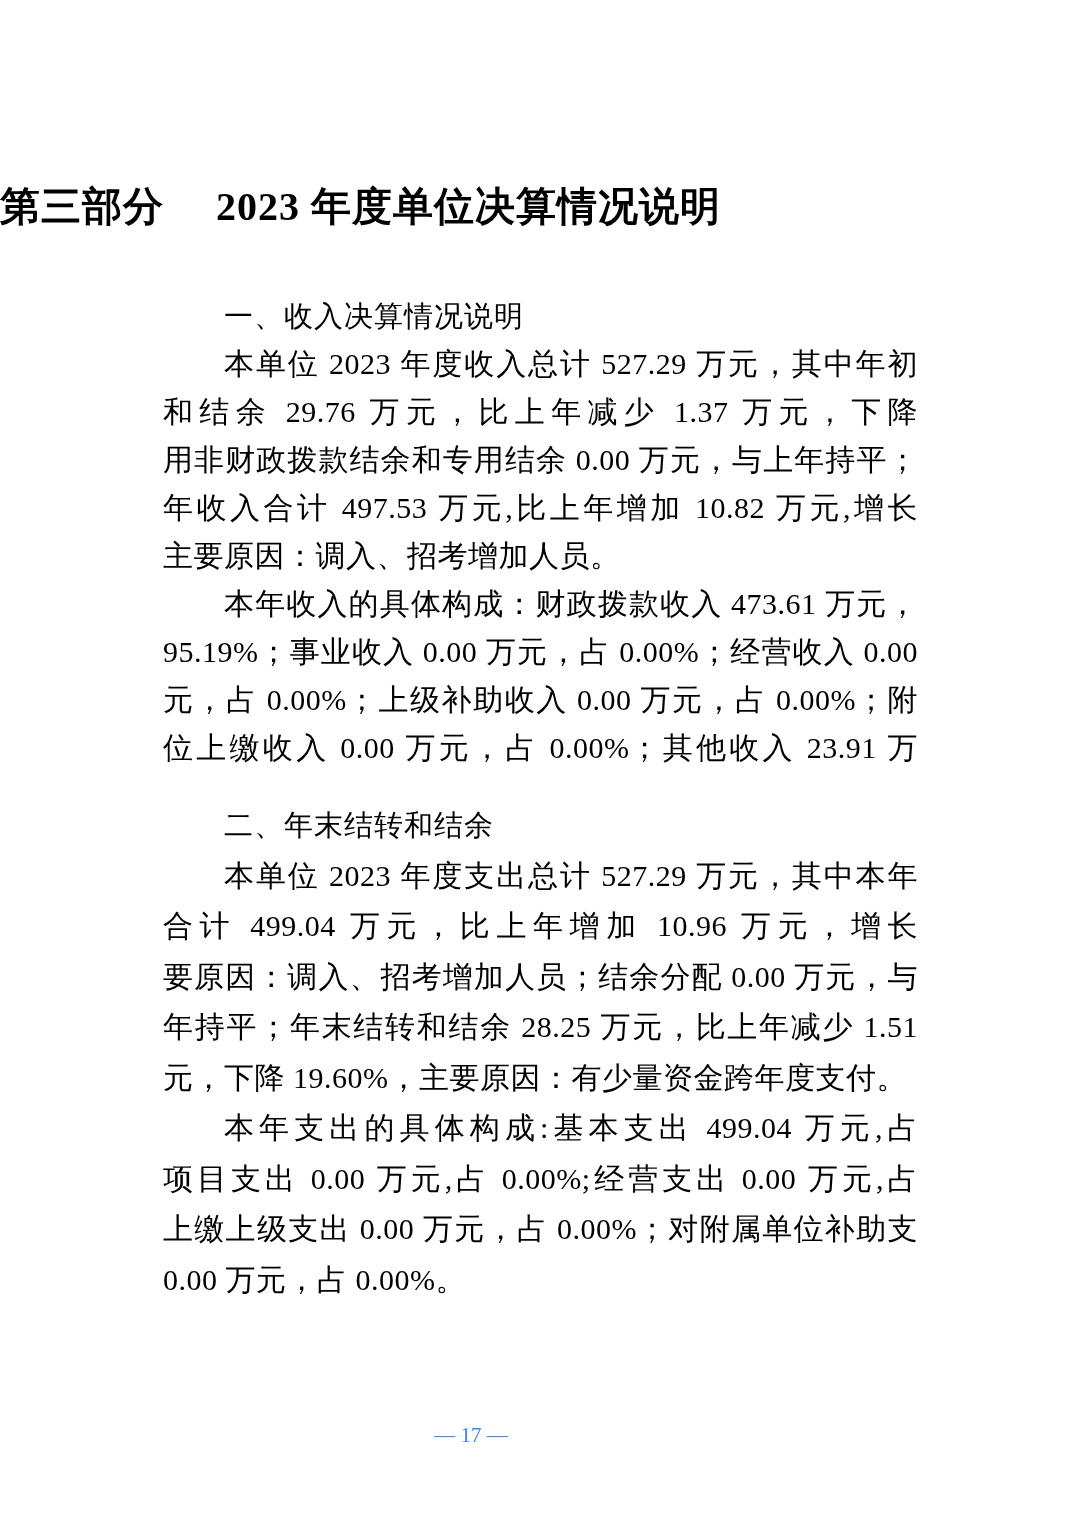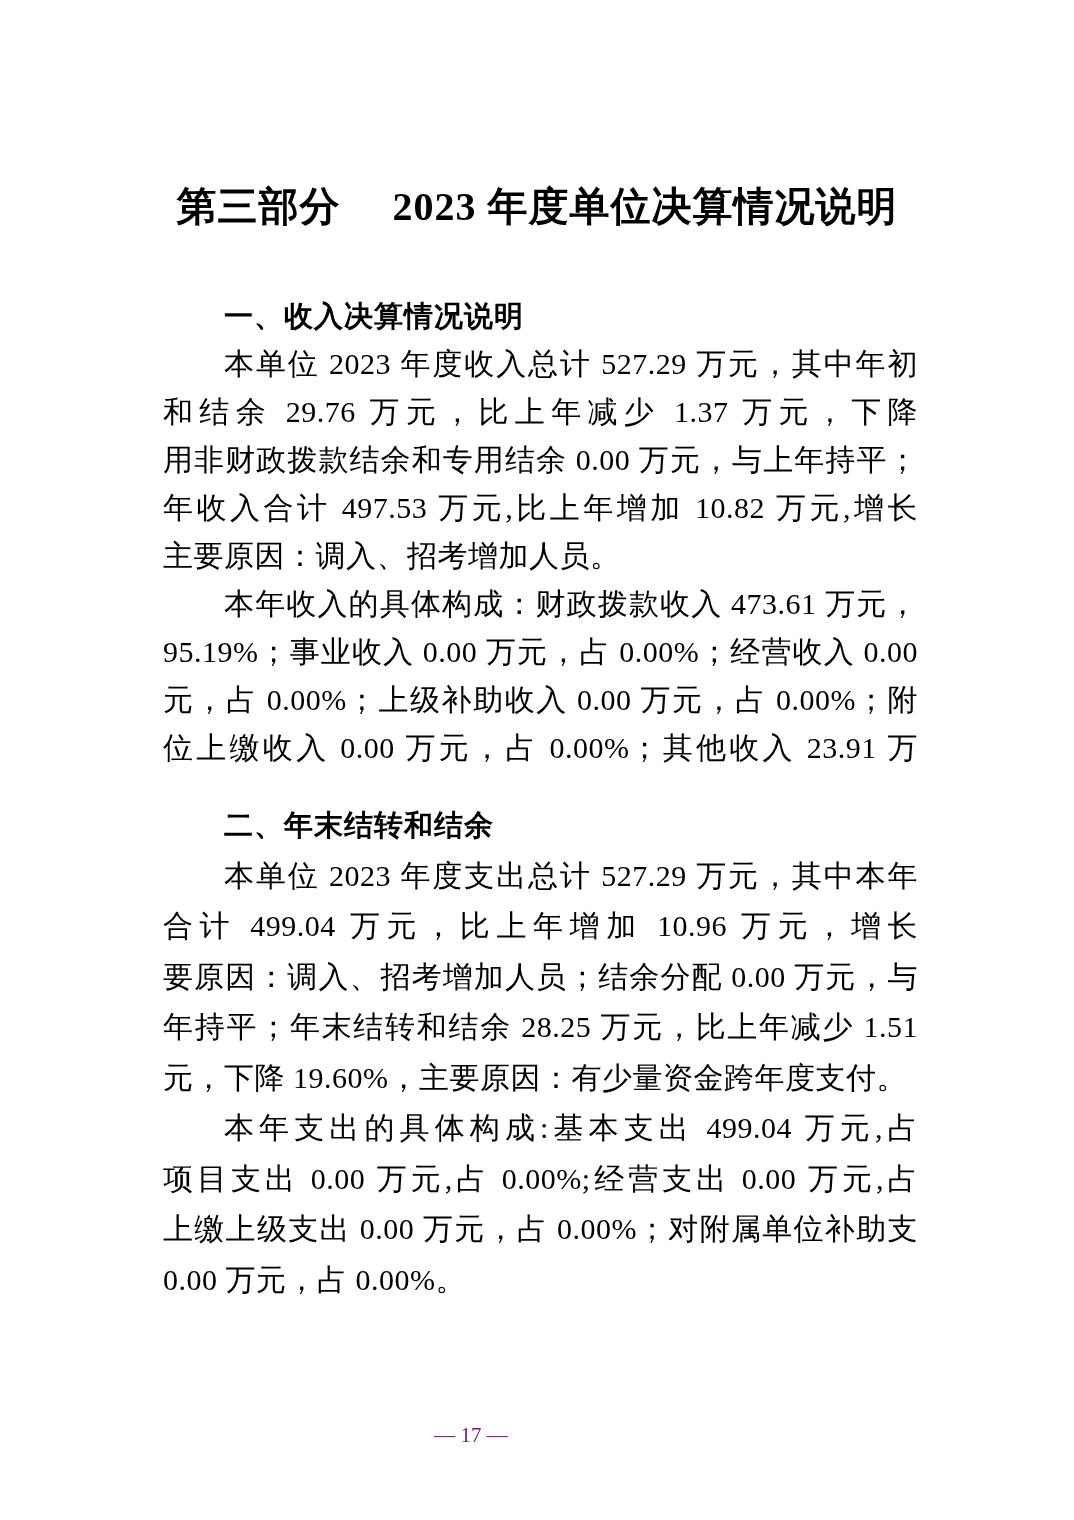--- a/index.html
+++ b/index.html
@@ -10,21 +10,20 @@
     background: #ffffff;
     color: #000000;
     font-family: "Liberation Serif", "DejaVu Serif", serif;
     overflow: hidden;
   }
   .doc-title {
     position: absolute;
     top: 182px;
     left: 0;
     width: 1074px;
-    text-align: center;
     font-size: 40px;
     line-height: 50px;
     font-weight: 700;
     letter-spacing: 1px;
     white-space: nowrap;
   }
   .content {
     position: absolute;
     top: 292px;
     left: 163px;
@@ -37,34 +36,34 @@
     text-align: justify;
     text-align-last: justify;
     overflow: hidden;
     letter-spacing: 0.5px;
   }
   .sec2 .line { height: 50.5px; line-height: 50.5px; }
   .sec2 { margin-top: 28px; }
   .indent { padding-left: 61px; }
   .noj { text-align-last: left; }
   .heading {
-    font-weight: 700;
+    font-weight: 400;
     font-size: 29px;
     font-family: "Liberation Sans", "DejaVu Sans", sans-serif;
     letter-spacing: 1px;
   }
   .footer {
     position: absolute;
     top: 1420px;
     left: 0;
     width: 942px;
     text-align: center;
     font-size: 21px;
     line-height: 30px;
-    color: #701a75;
+    color: #3b82f6;
   }
 </style>
 </head>
 <body>
 
 <div class="page">
 
   <div class="doc-title">第三部分　 2023 年度单位决算情况说明</div>
 
   <div class="content">

